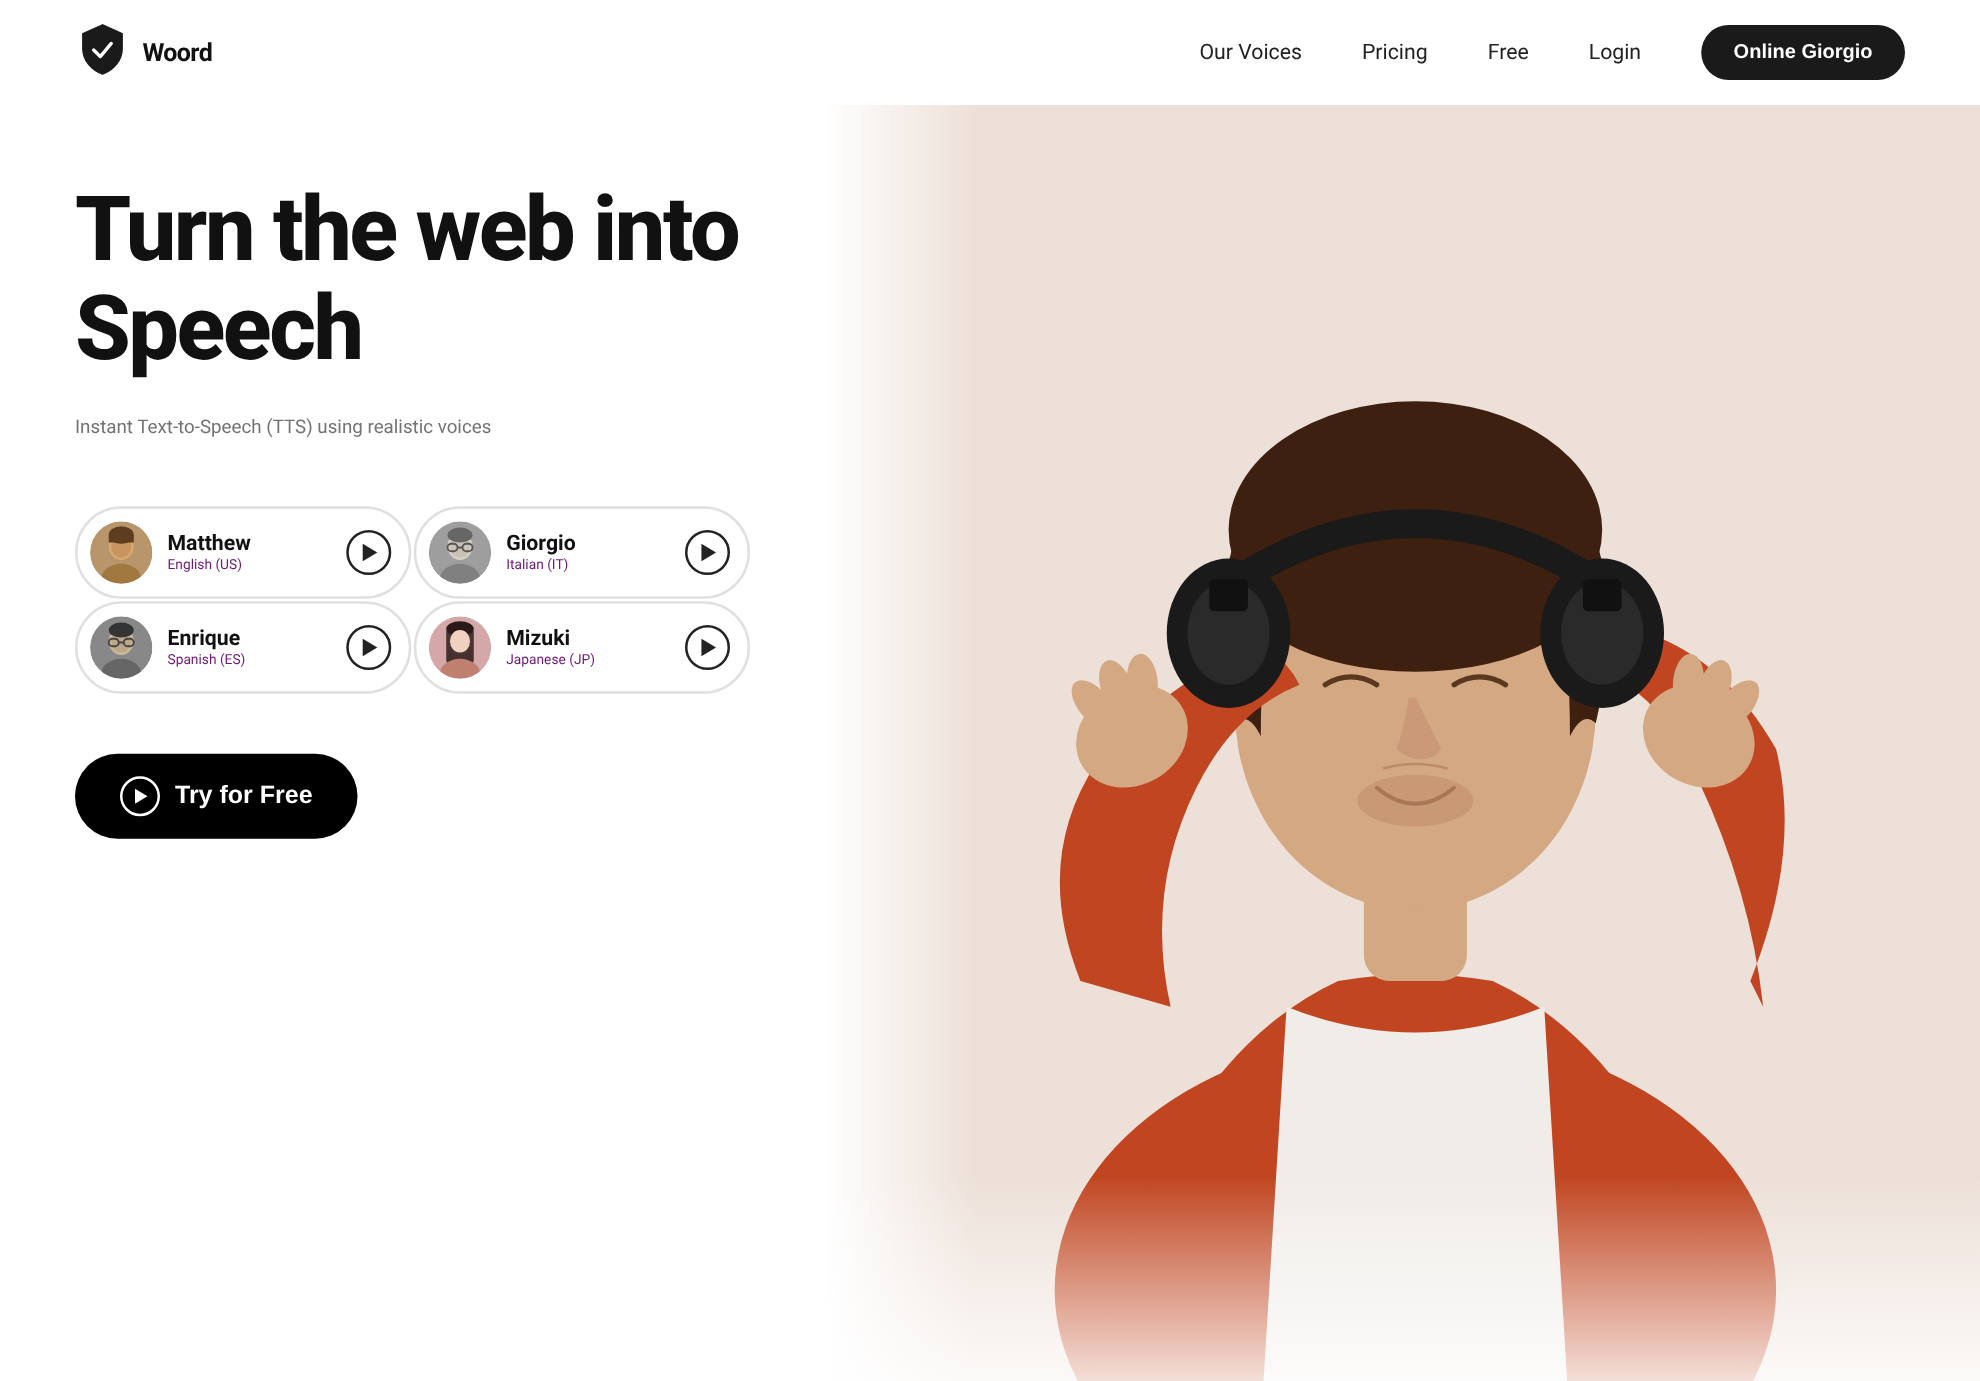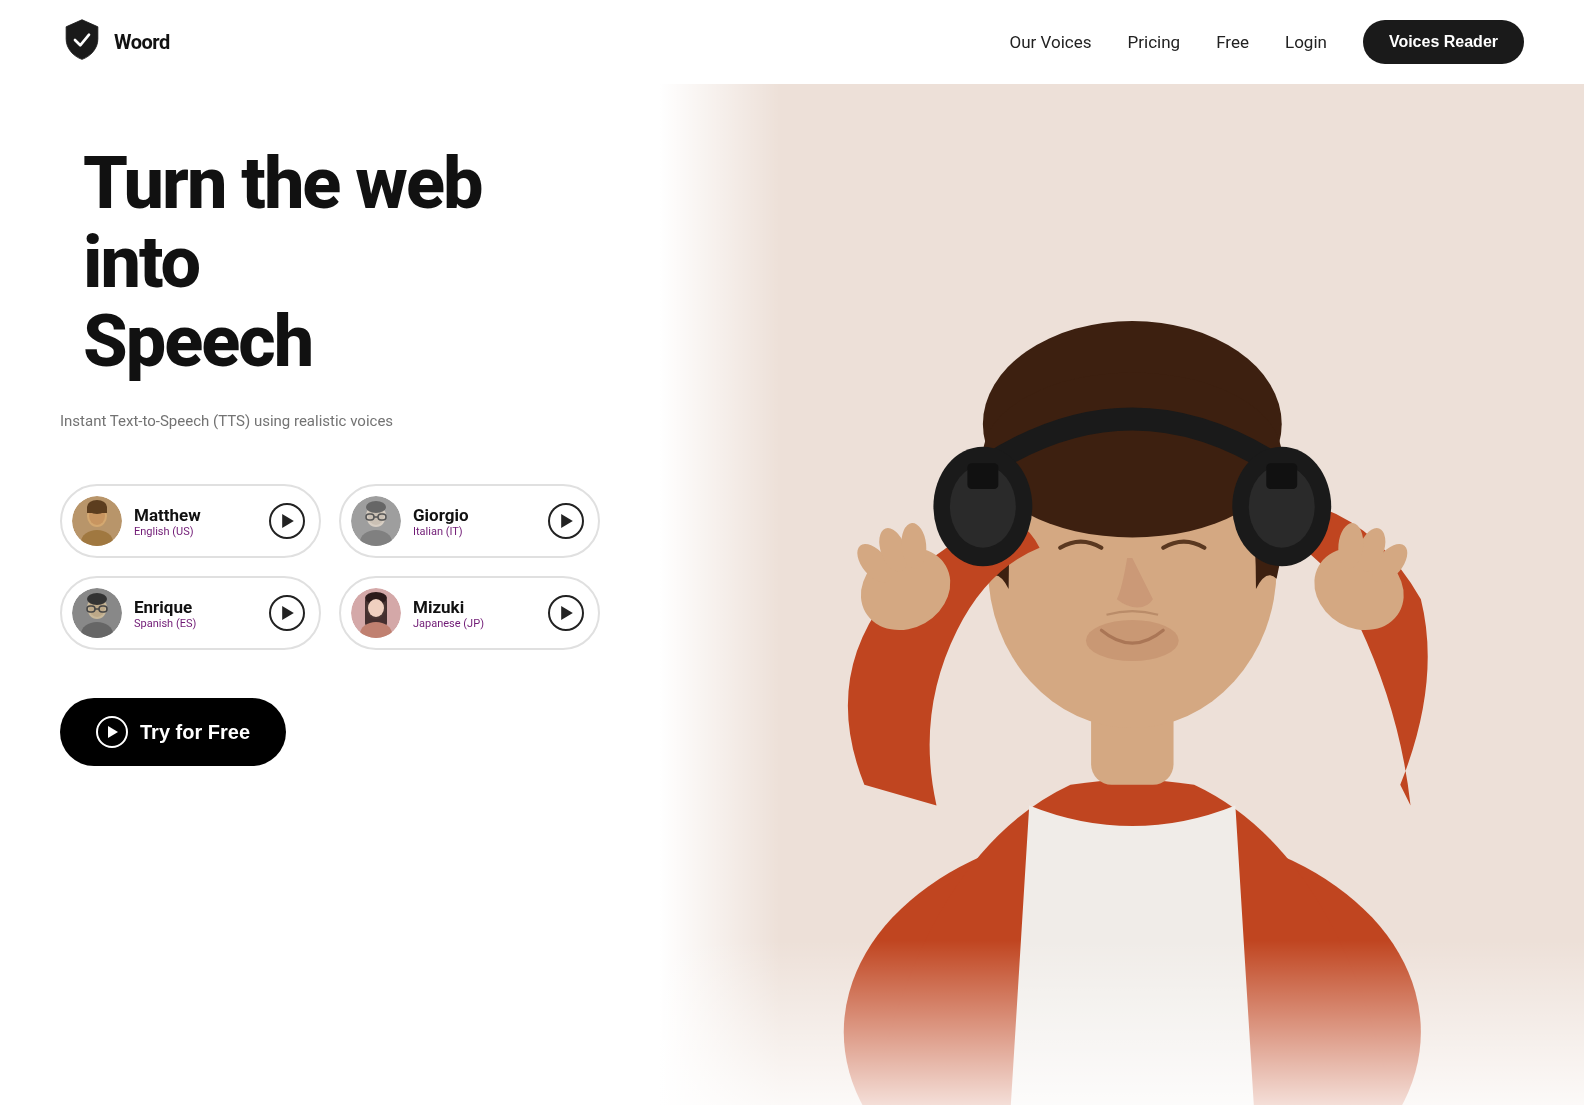--- a/index.html
+++ b/index.html
@@ -31,21 +31,21 @@
     .logo-text {
       font-size: 20px;
       font-weight: 700;
       color: #111;
       letter-spacing: -0.5px;
     }
 
     nav {
       display: flex;
       align-items: center;
-      gap: 36px;
+      gap: 48px;
     }
 
     .nav-link {
       font-size: 17px;
       color: #222;
       text-decoration: none;
       cursor: pointer;
       font-weight: 400;
     }
 
@@ -80,36 +80,35 @@
       z-index: 5;
     }
 
     .hero-title {
       font-size: 72px;
       font-weight: 800;
       line-height: 1.1;
       color: #111;
       margin-bottom: 28px;
       letter-spacing: -2px;
-      margin-left: 23px;
     }
 
     .hero-subtitle {
       font-size: 15px;
       color: #737373;
       font-weight: 400;
       margin-bottom: 52px;
       line-height: 1.5;
     }
 
     
     .voices-grid {
       display: grid;
       grid-template-columns: 1fr 1fr;
-      gap: 18px;
+      gap: 2px;
       margin-bottom: 48px;
       max-width: 560px;
     }
 
     .voice-card {
       display: flex;
       align-items: center;
       gap: 12px;
       border: 2px solid #e0e0e0;
       border-radius: 50px;
@@ -255,21 +254,21 @@
       </svg>
     </div>
     <span class="logo-text">Woord</span>
   </div>
 
   <nav>
     <a class="nav-link">Our Voices</a>
     <a class="nav-link">Pricing</a>
     <a class="nav-link">Free</a>
     <a class="nav-link">Login</a>
-    <button class="btn-online-reader">Voices Reader</button>
+    <button class="btn-online-reader">Online Giorgio</button>
   </nav>
 </header>
 
 <div class="main-layout">
 
   <div class="left-content">
     <h1 class="hero-title">
       <span>Turn the web into</span><br>
       <span>Speech</span>
     </h1>

